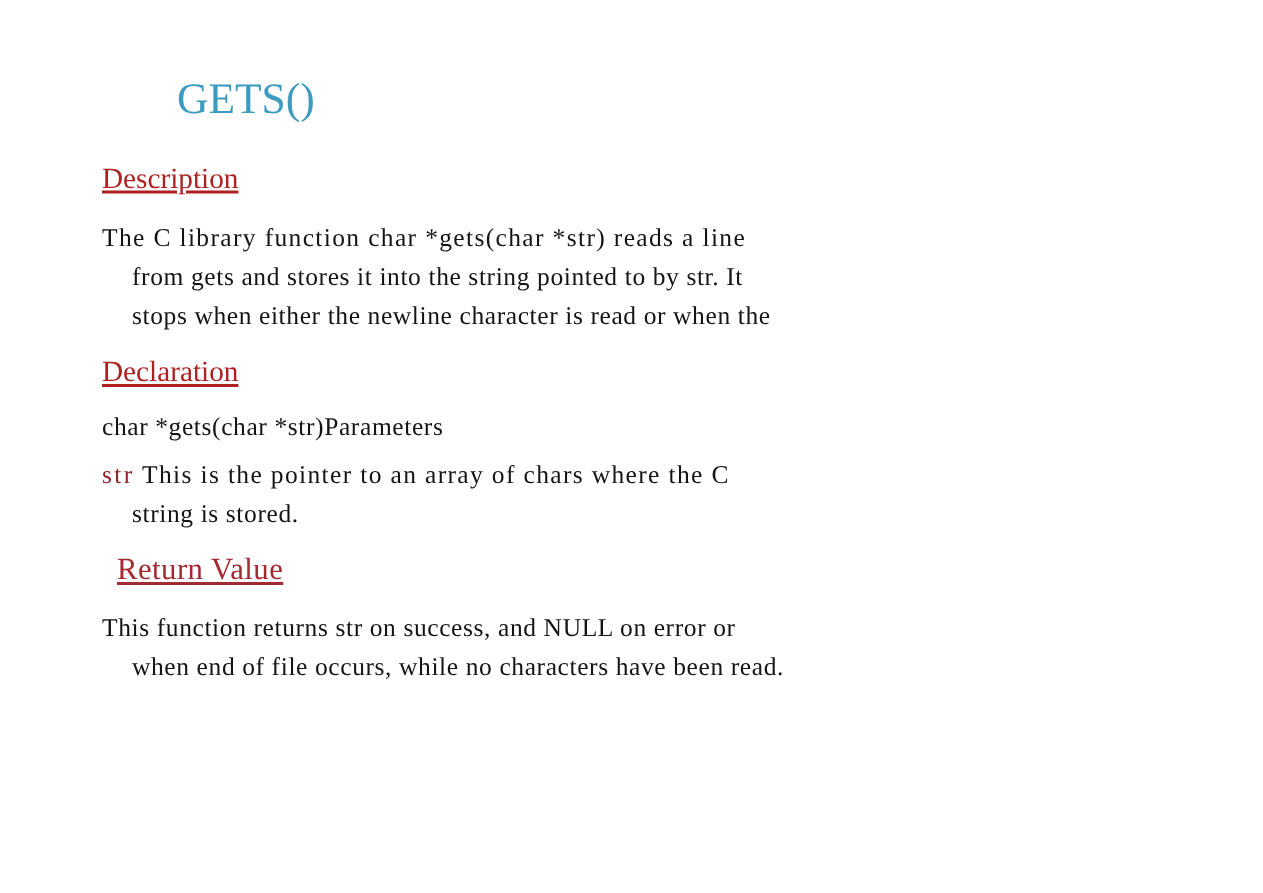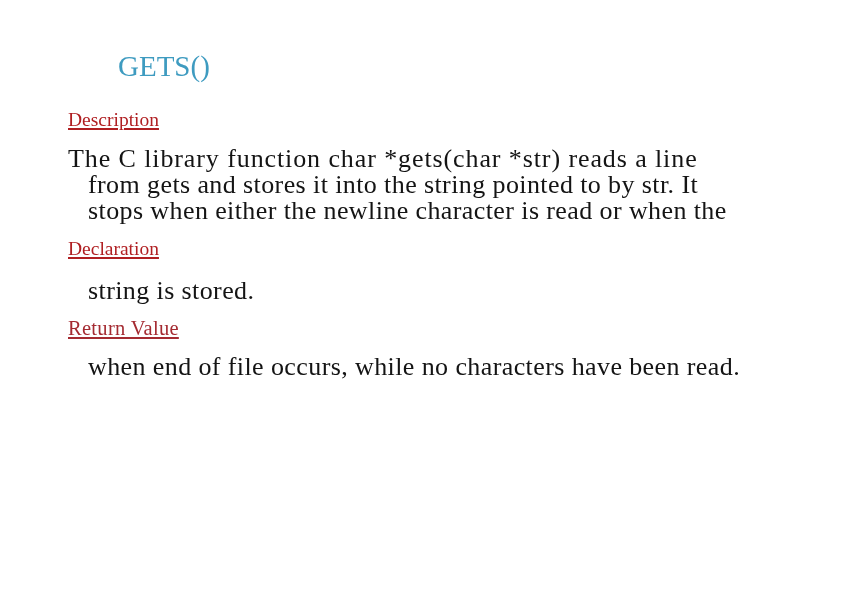--- a/index.html
+++ b/index.html
@@ -53,29 +53,30 @@
     text-decoration-thickness: 2px;
     text-underline-offset: 2px;
     display: inline-block;
     margin: 0;
     white-space: nowrap;
   }
   .section-heading.muted {
     color: #a42a31;
     font-size: 20.5px;
     letter-spacing: 0.3px;
+    margin-left: 10px;
   }
   .heading-row {
     margin: 0;
     padding: 0;
   }
 
   
   .para {
-    font-size: 26px;
+    font-size: 17px;
     line-height: 26px;
     color: #141414;
     margin: 0;
     padding: 0;
     text-align: justify;
     text-justify: inter-word;
   }
   .para .l1 { display: block; white-space: nowrap; }
   .para .ln { display: block; white-space: nowrap; padding-left: 20px; }
   .sp-mid  { letter-spacing: 0.9px; }
@@ -116,33 +117,38 @@
     </div>
 
     <div class="gap-b"></div>
 
     <div class="heading-row">
       <span class="section-heading">Declaration</span>
     </div>
 
     <div class="gap-c"></div>
 
+    <div class="para">
+      <span class="l1 sp-sm">char *gets(char *str)Parameters</span>
+    </div>
 
     <div class="gap-d"></div>
 
     <div class="para">
+      <span class="l1"><span class="code-red">str</span><span class="sp-mid"> This is the pointer to an array of chars where the C</span></span>
       <span class="ln sp-sm">string is stored.</span>
     </div>
 
     <div class="gap-e"></div>
 
     <div class="heading-row">
       <span class="section-heading muted">Return Value</span>
     </div>
 
     <div class="gap-f"></div>
 
     <div class="para">
+      <span class="l1 sp-sm">This function returns str on success, and NULL on error or</span>
       <span class="ln sp-sm">when end of file occurs, while no characters have been  read.</span>
     </div>
 
   </div>
 </div>
 
 </body></html>

